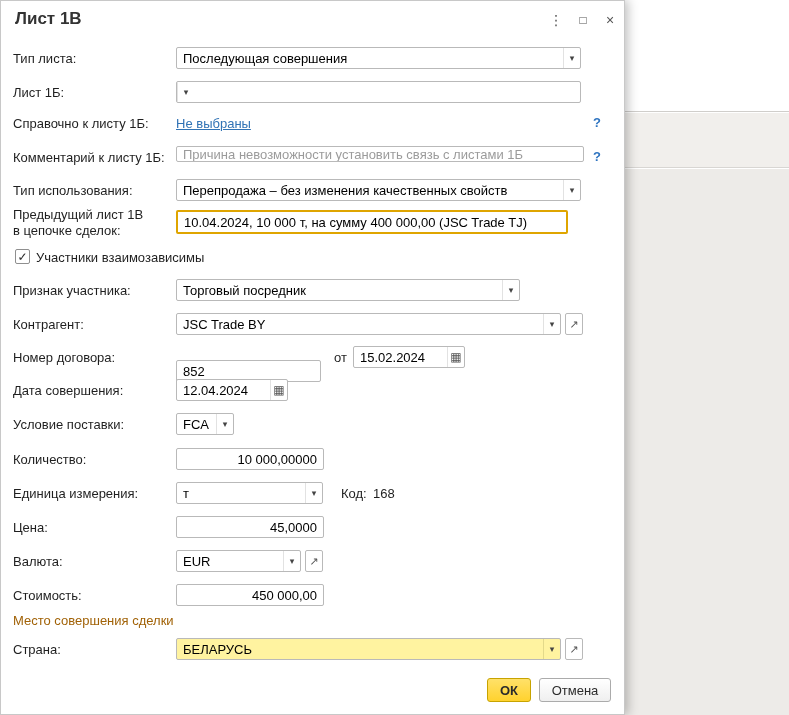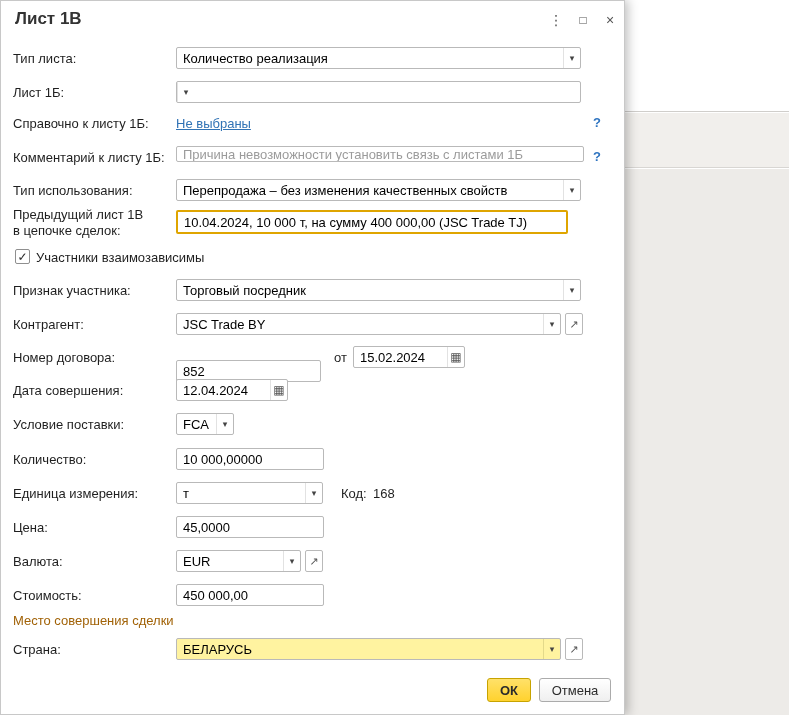--- a/index.html
+++ b/index.html
@@ -19,21 +19,21 @@
 
   .winbtn { position:absolute; top:9px; width:20px; height:20px; display:flex; align-items:center; justify-content:center; color:#555; cursor:pointer; font-size:14px; }
   .wb-menu { left:545px; }
   .wb-max { left:572px; font-size:12px; }
   .wb-close { left:599px; font-size:14px; }
 
   .label { position:absolute; font-size:13px; color:#1f1f1f; white-space:nowrap; }
 
   .field { position:absolute; height:22px; background:#fff; border:1px solid #b9b9b9; border-radius:2px; display:flex; align-items:center; font-size:13px; color:#000; }
   .ftext { flex:1; padding:0 6px; white-space:nowrap; overflow:hidden; }
-  .ftext.num { text-align:left; }
+  .ftext.num { text-align:right; }
   .cbtn { width:17px; height:100%; display:flex; align-items:center; justify-content:center; font-size:9px; color:#444; border-left:1px solid #e2e2e2; cursor:pointer; }
   .cbtn.cal { font-size:12px; color:#555; }
   .openbtn { position:absolute; width:18px; height:22px; border:1px solid #b9b9b9; border-radius:2px; background:#fff; display:flex; align-items:center; justify-content:center; font-size:11px; color:#555; cursor:pointer; }
 
   .field.hl { border:2px solid #dfa500; height:24px; }
   .field.country { background:#fff3a0; }
   .field.country .cbtn { border-left:1px solid #e3d98a; }
 
   .link { position:absolute; font-size:13px; color:#3173b5; text-decoration:underline; cursor:pointer; white-space:nowrap; }
   .help { position:absolute; font-size:13px; font-weight:700; color:#2f74c0; cursor:pointer; }
@@ -64,21 +64,21 @@
 
   <div class="dialog">
 
     <div class="title">Лист 1В</div>
     <div class="winbtn wb-menu">⋮</div>
     <div class="winbtn wb-max">□</div>
     <div class="winbtn wb-close">×</div>
 
     <div class="label" style="left:12px;top:50px">Тип листа:</div>
     <div class="field" style="left:175px;top:46px;width:405px">
-      <div class="ftext">Количество реализация</div>
+      <div class="ftext">Последующая совершения</div>
       <div class="cbtn">▾</div>
     </div>
 
     <div class="label" style="left:12px;top:84px">Лист 1Б:</div>
     <div class="field" style="left:175px;top:80px;width:405px">
       <div class="cbtn">▾</div>
     </div>
 
     <div class="label" style="left:12px;top:115px">Справочно к листу 1Б:</div>
     <div class="link" style="left:175px;top:115px">Не выбраны</div>
@@ -99,21 +99,21 @@
     <div class="field hl" style="left:175px;top:209px;width:392px">
       <div class="ftext">10.04.2024, 10 000 т, на сумму 400 000,00 (JSC Trade TJ)</div>
     </div>
 
     <div class="checkbox">
       <span>✓</span>
     </div>
     <div class="label" style="left:35px;top:249px">Участники взаимозависимы</div>
 
     <div class="label" style="left:12px;top:282px">Признак участника:</div>
-    <div class="field" style="left:175px;top:278px;width:405px">
+    <div class="field" style="left:175px;top:278px;width:344px">
       <div class="ftext">Торговый посредник</div>
       <div class="cbtn">▾</div>
     </div>
 
     <div class="label" style="left:12px;top:316px">Контрагент:</div>
     <div class="field" style="left:175px;top:312px;width:385px">
       <div class="ftext">JSC Trade BY</div>
       <div class="cbtn">▾</div>
     </div>
     <div class="openbtn" style="left:564px;top:312px">↗</div>

